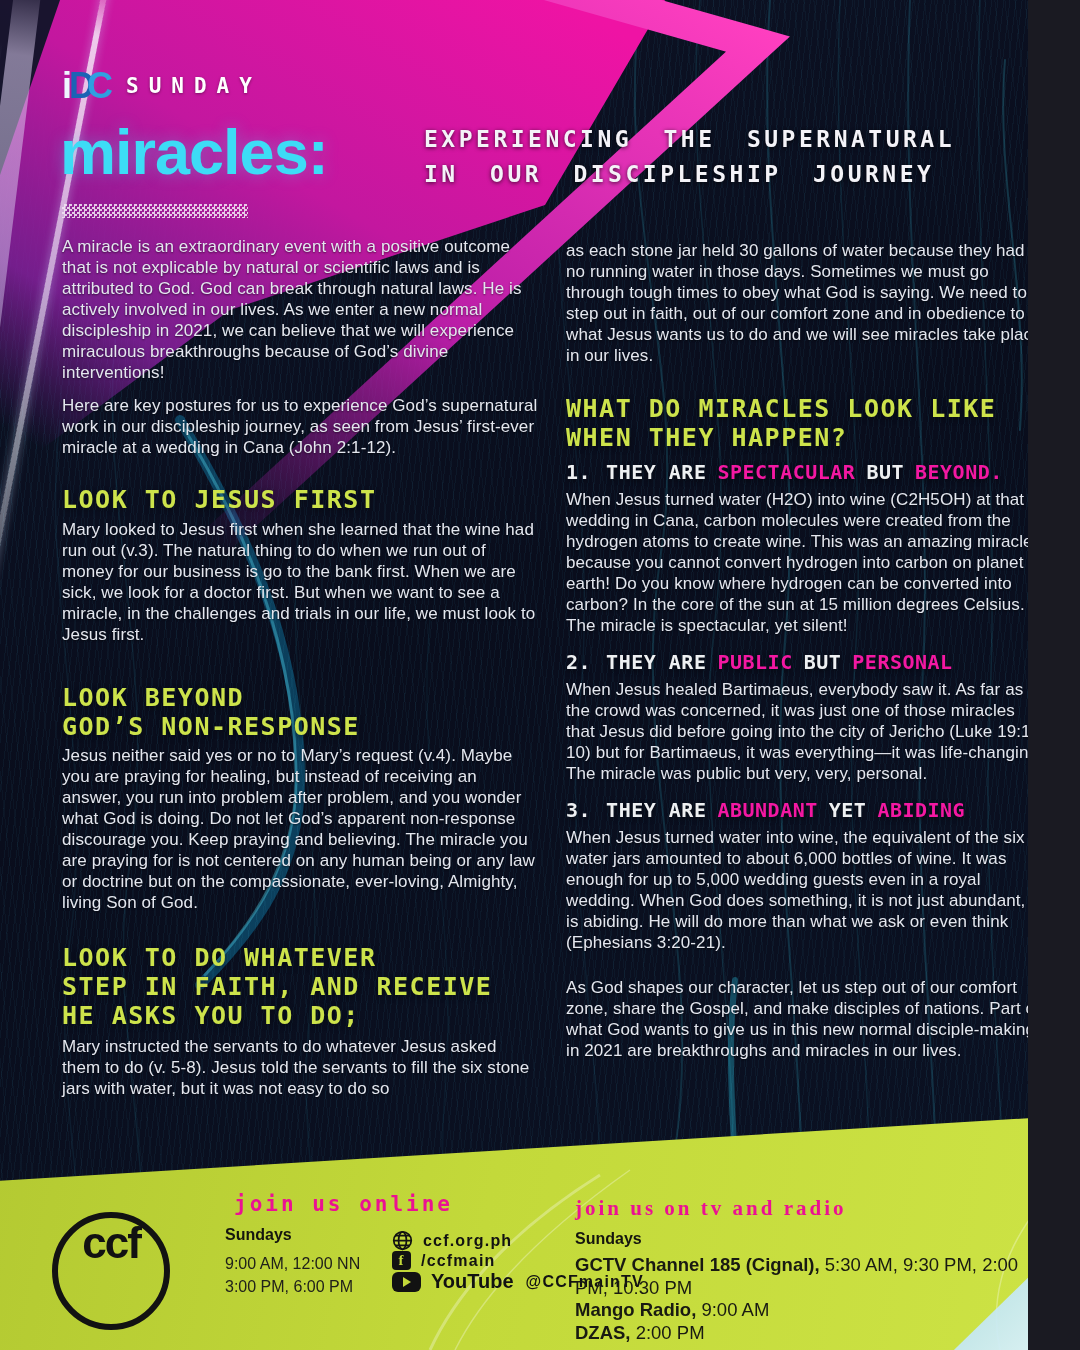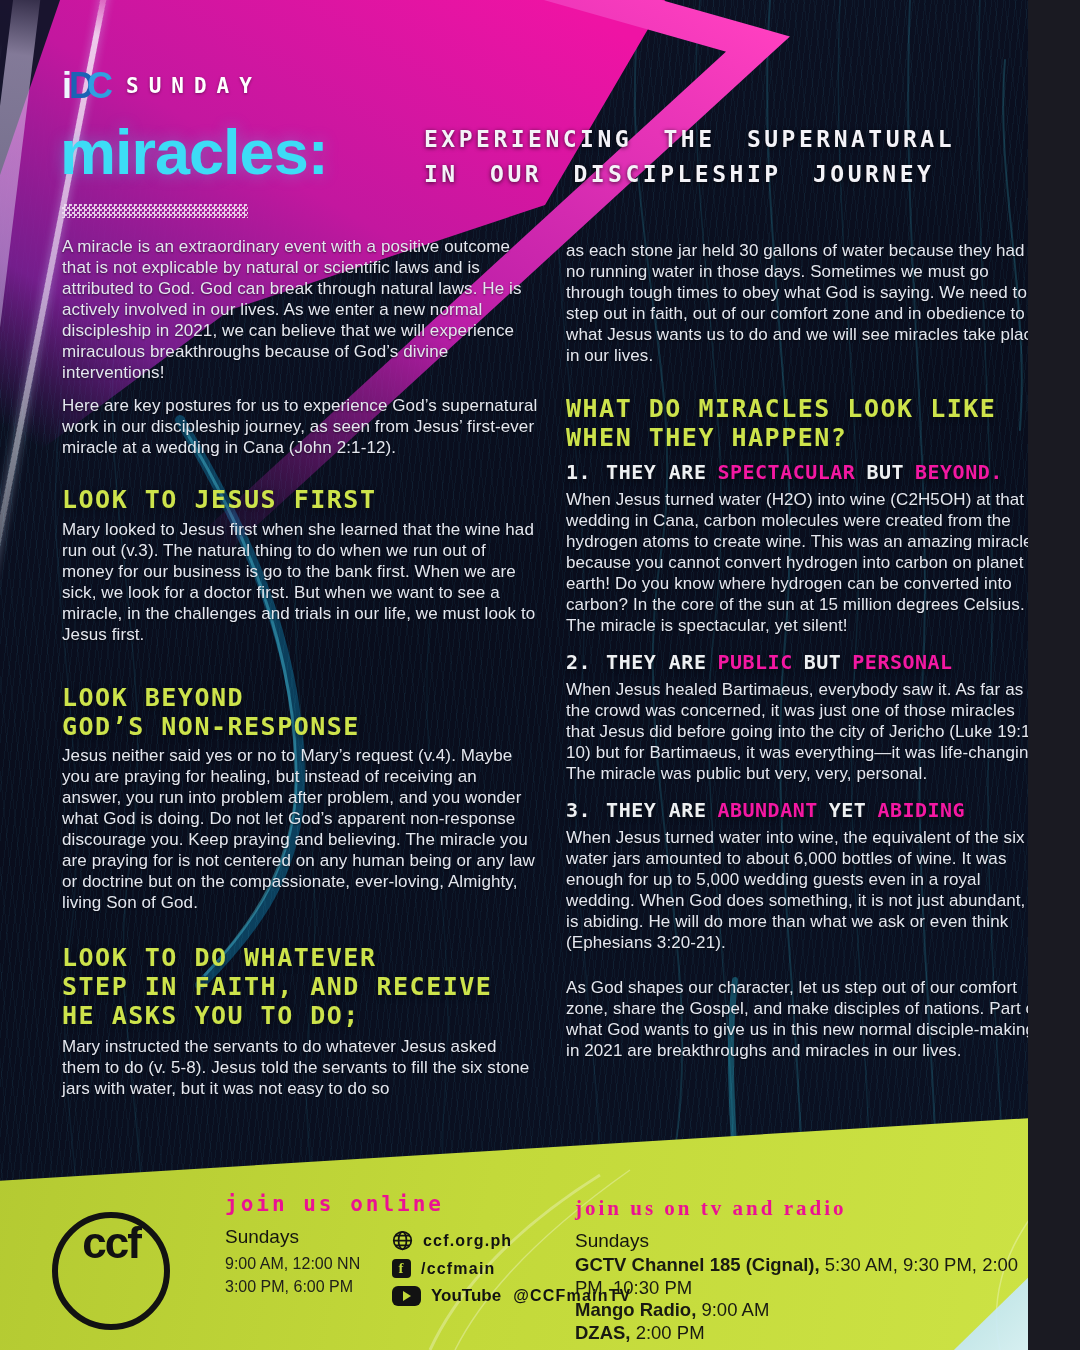--- a/index.html
+++ b/index.html
@@ -68,34 +68,34 @@
 
   
   .footer{left:0;top:1115px;width:1080px;height:235px;
           clip-path:polygon(0 28%,100% 0,100% 100%,0 100%);
           background:linear-gradient(100deg,#b4ca32 0%,#c3d93a 45%,#cde345 100%);}
   .ccf-logo{left:52px;top:1212px;width:106px;height:106px;border:6px solid #121212;border-radius:50%;
             display:flex;justify-content:center;}
   .ccf-logo span{font-size:44px;font-weight:700;color:#121212;letter-spacing:-2px;}
   .f-title{font-family:"DejaVu Sans Mono","Liberation Mono",monospace;font-weight:700;font-size:21px;
            letter-spacing:3px;color:#eb1193;}
-  .f-title.online{left:225px;top:1192px;}
+  .f-title.online{left:234px;top:1192px;}
   .f-title.tv{left:575px;top:1196px;font-family:Liberation Serif, serif;}
-  .f-day{font-weight:400;font-size:19px;color:#15150f;}
+  .f-day{font-weight:700;font-size:16px;color:#15150f;}
   .f-day.online{left:225px;top:1226px;}
   .f-day.tv{left:575px;top:1230px;}
   .f-times{left:225px;top:1252px;font-size:16px;line-height:23px;color:#20211a;}
-  .links{left:392px;top:1230px;display:flex;flex-direction:column;gap:8px;}
+  .links{left:392px;top:1230px;display:flex;flex-direction:column;gap:0;}
   .link-row{display:flex;align-items:center;gap:10px;font-size:16px;letter-spacing:1.2px;
             color:#121212;font-weight:600;}
   .fb-ic{width:19px;height:19px;background:#121212;border-radius:4px;display:flex;align-items:center;
          justify-content:center;color:#c3d93a;font-weight:700;font-size:15px;font-family:"Liberation Serif",serif;}
   .yt-ic{width:29px;height:20px;background:#121212;border-radius:6px;display:flex;align-items:center;justify-content:center;}
   .yt-ic i{display:block;width:0;height:0;border-left:8px solid #c3d93a;border-top:5px solid transparent;border-bottom:5px solid transparent;}
-  .yt-brand{font-weight:700;font-size:17px;letter-spacing:0;margin-right:2px;}
+  .yt-brand{font-weight:700;font-size:20px;letter-spacing:0;margin-right:2px;}
   .tv-rows{left:575px;top:1254px;font-size:18.5px;line-height:22.5px;color:#191a12;}
   .tv-row .b{font-weight:700;}
   .corner-wedge{right:0;bottom:0;width:95px;height:85px;
                 background:linear-gradient(135deg,rgba(170,220,238,.9),rgba(215,240,250,.95));
                 clip-path:polygon(100% 15%,100% 100%,22% 100%);}
 </style>
 </head>
 <body>
 
 <div class="page">

